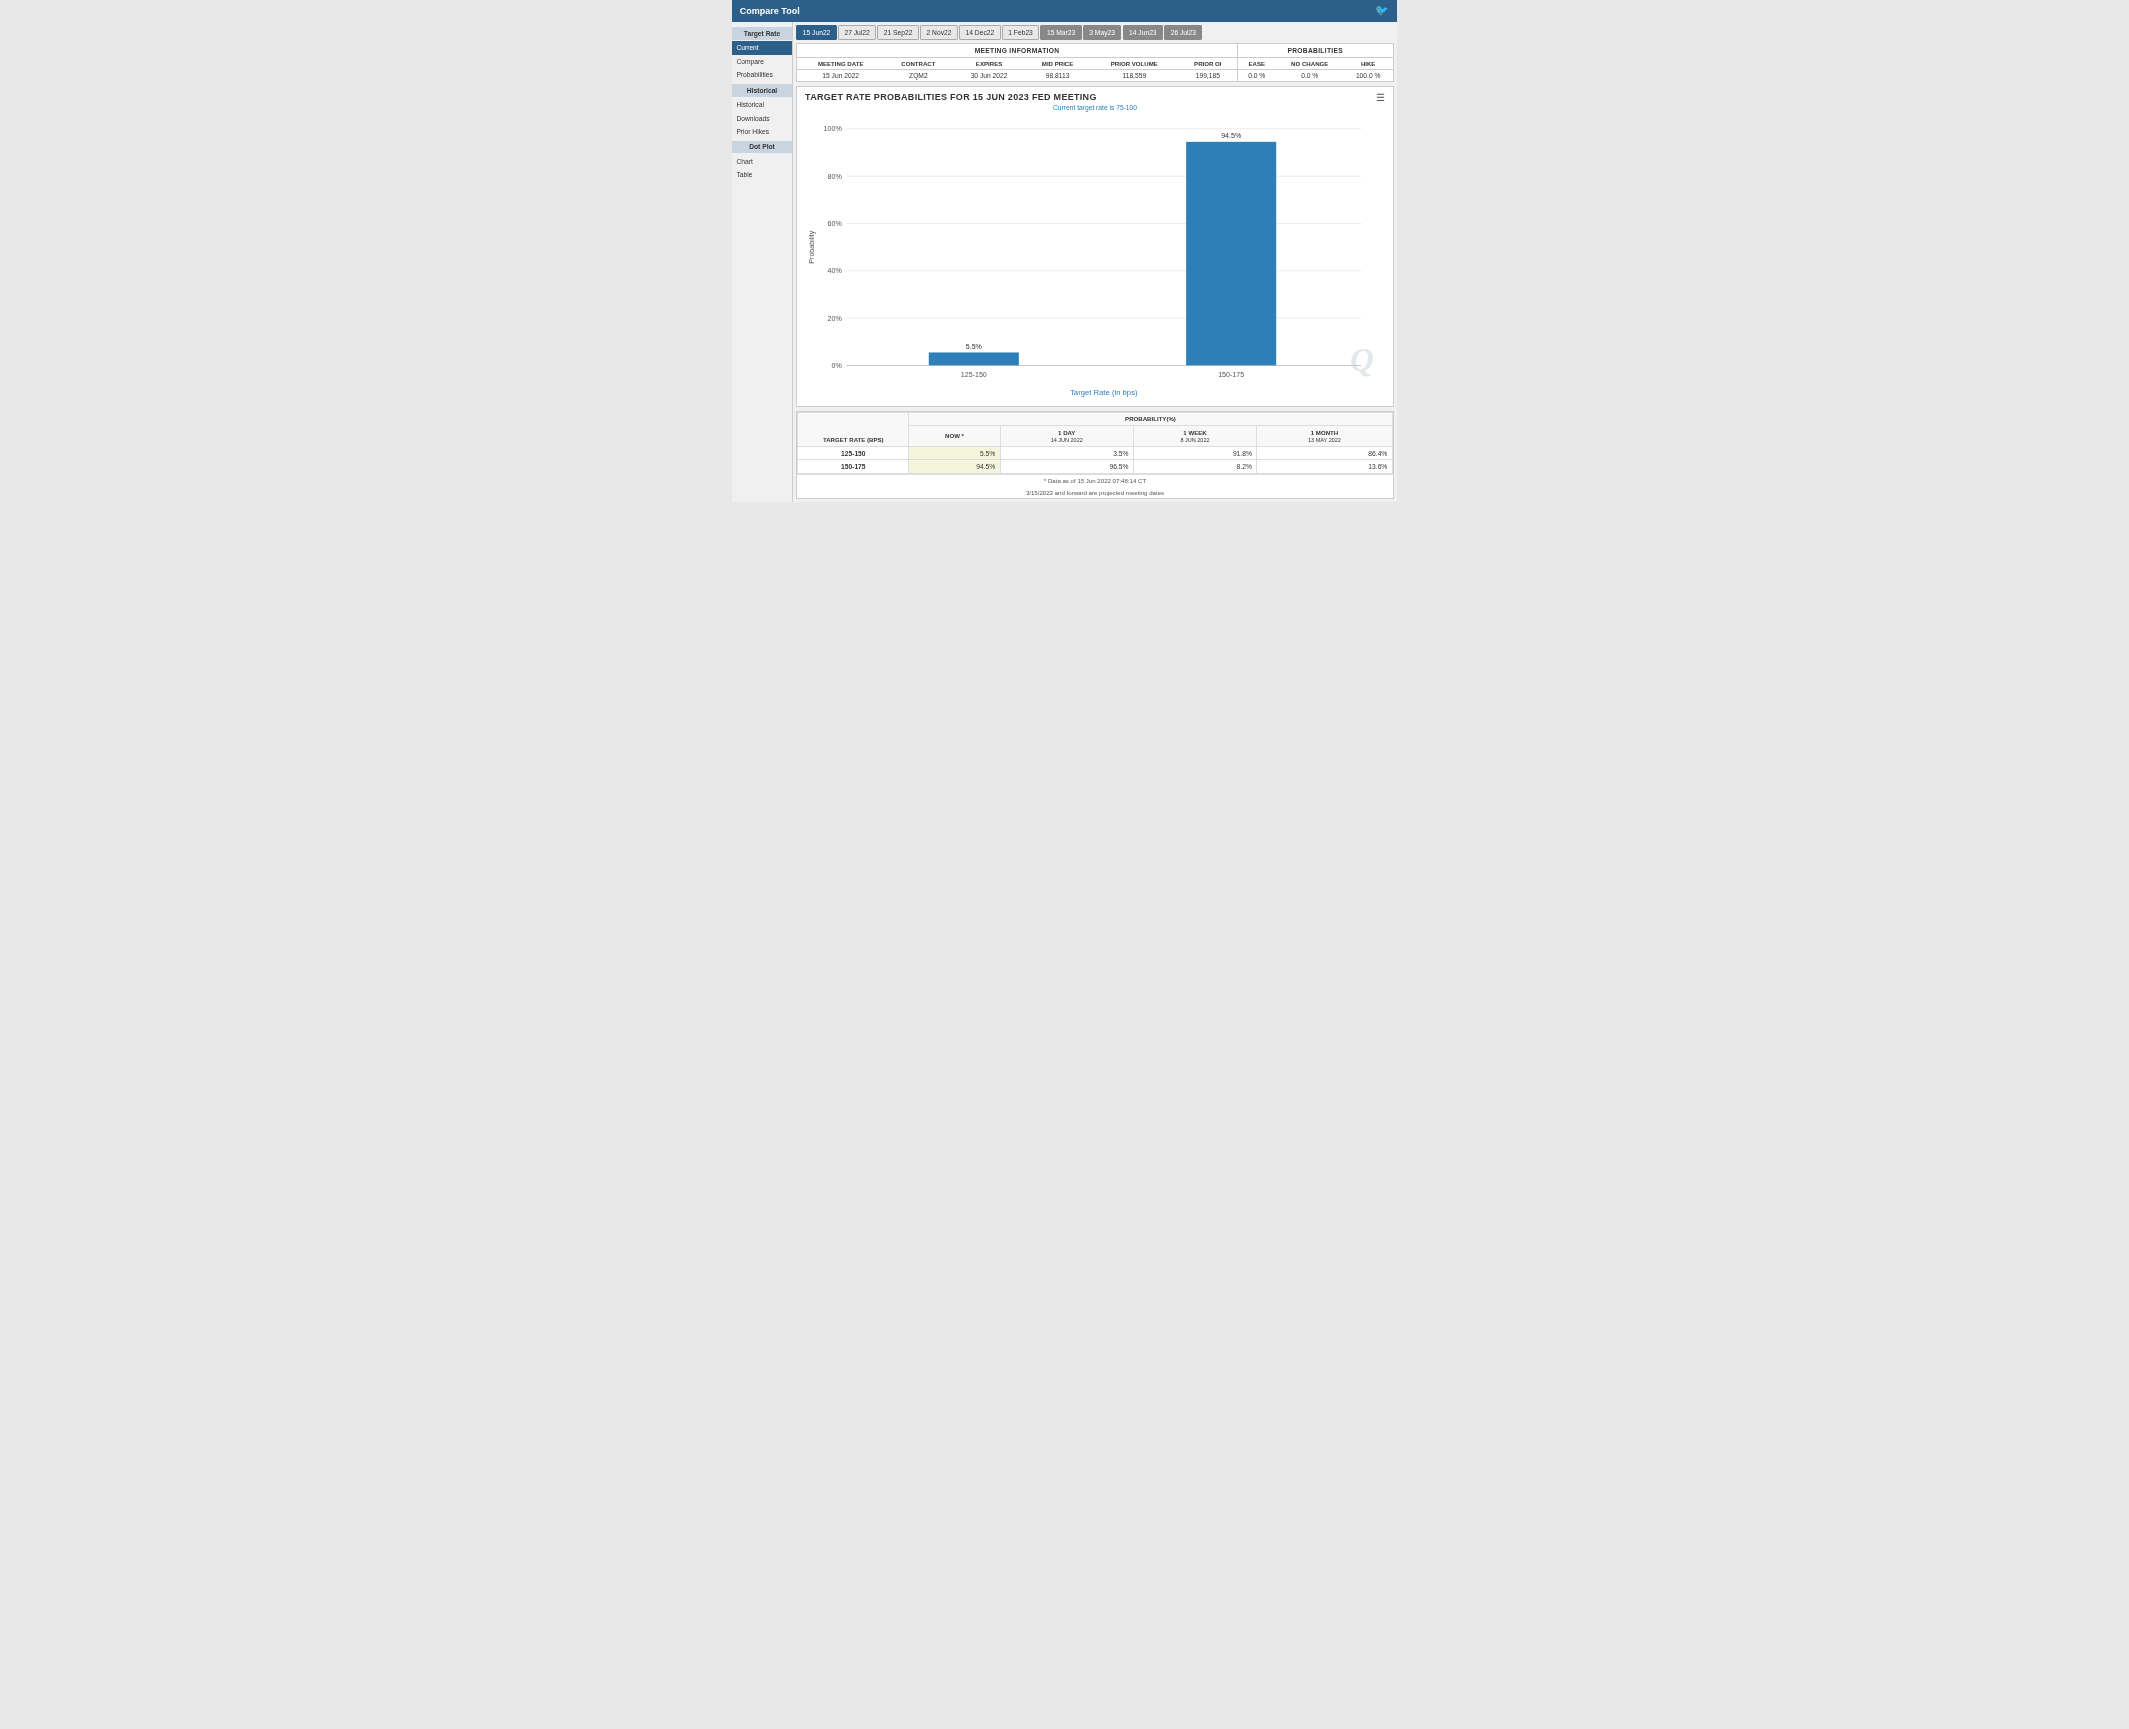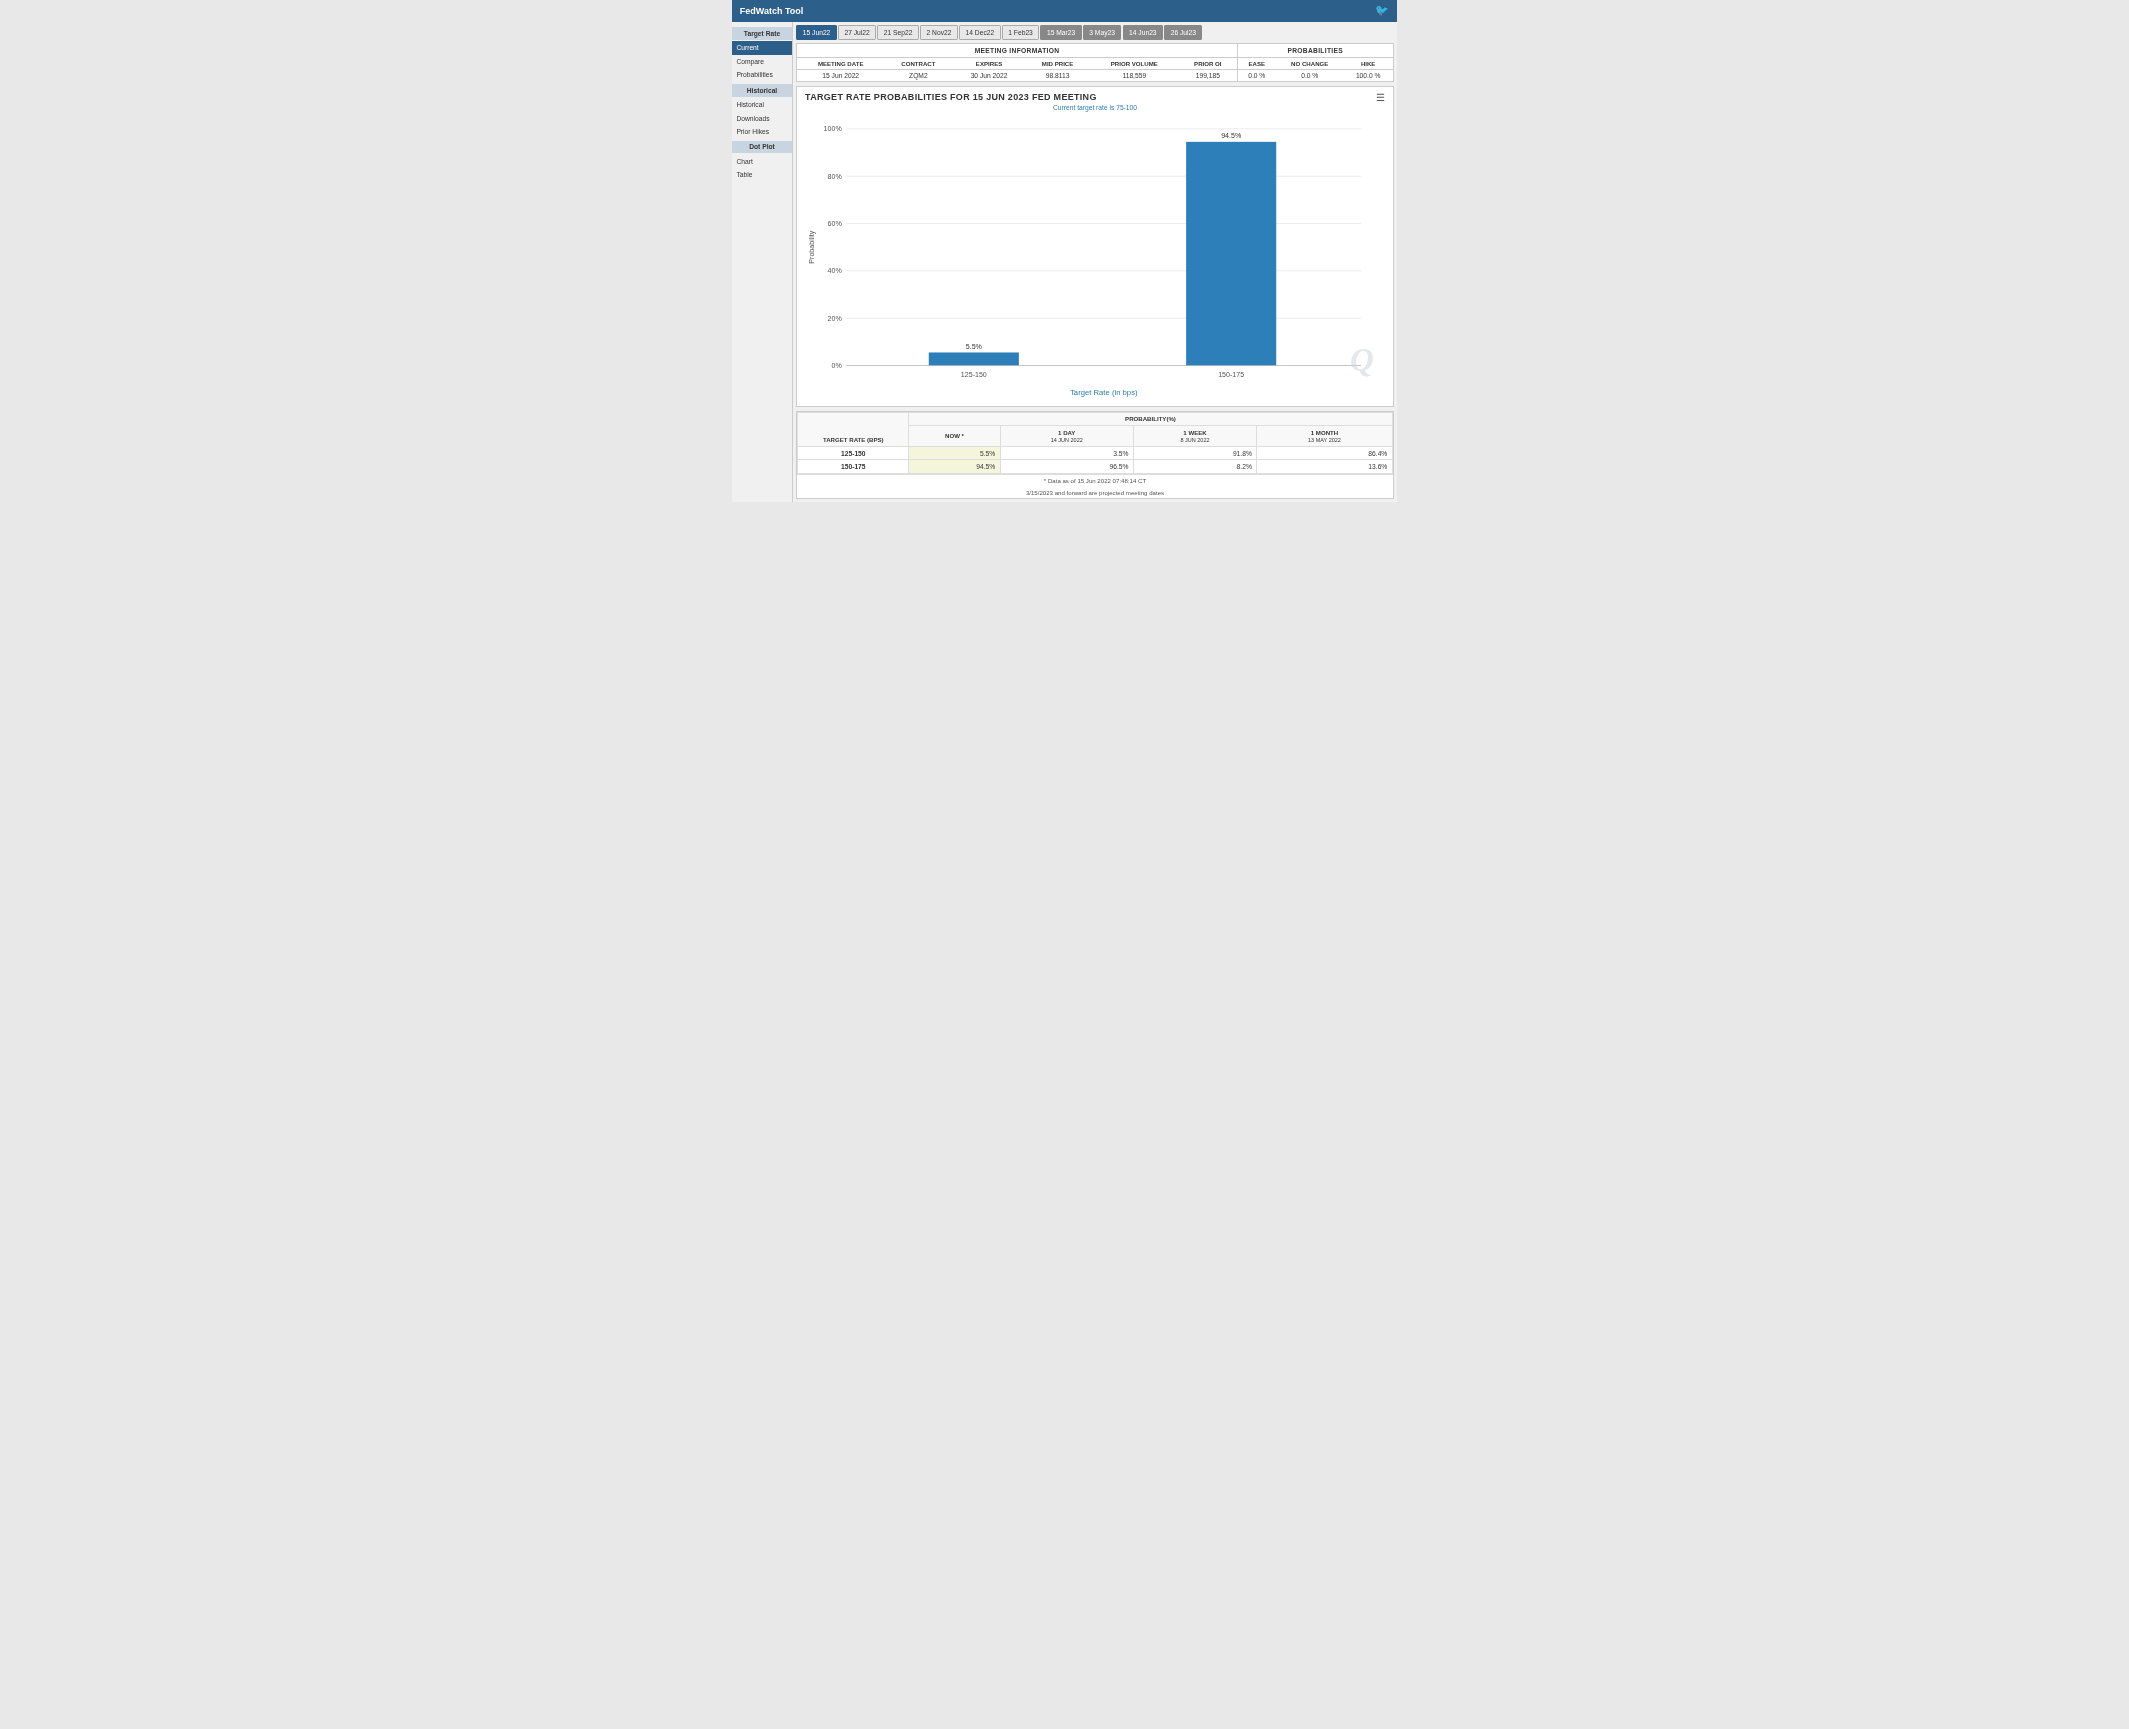--- a/index.html
+++ b/index.html
@@ -215,21 +215,21 @@
       padding: 2.2px;
     }
     .colspan-header { background: #f0f0f0; text-align: center; font-weight: bold; }
   </style>
 </head>
 <body>
 
 <div class="app-container">
 
   <div class="header">
-    <span class="header-title">FedWatch Tool</span>
+    <span class="header-title">Compare Tool</span>
     <span class="twitter-icon">🐦</span>
   </div>
 
   <div class="main-layout">
 
     <div class="sidebar" id="sidebar">
         <div class="sidebar-section-label">Target Rate</div>
         <div class="sidebar-item active">Current</div>
         <div class="sidebar-item">Compare</div>
         <div class="sidebar-item">Probabilities</div>

